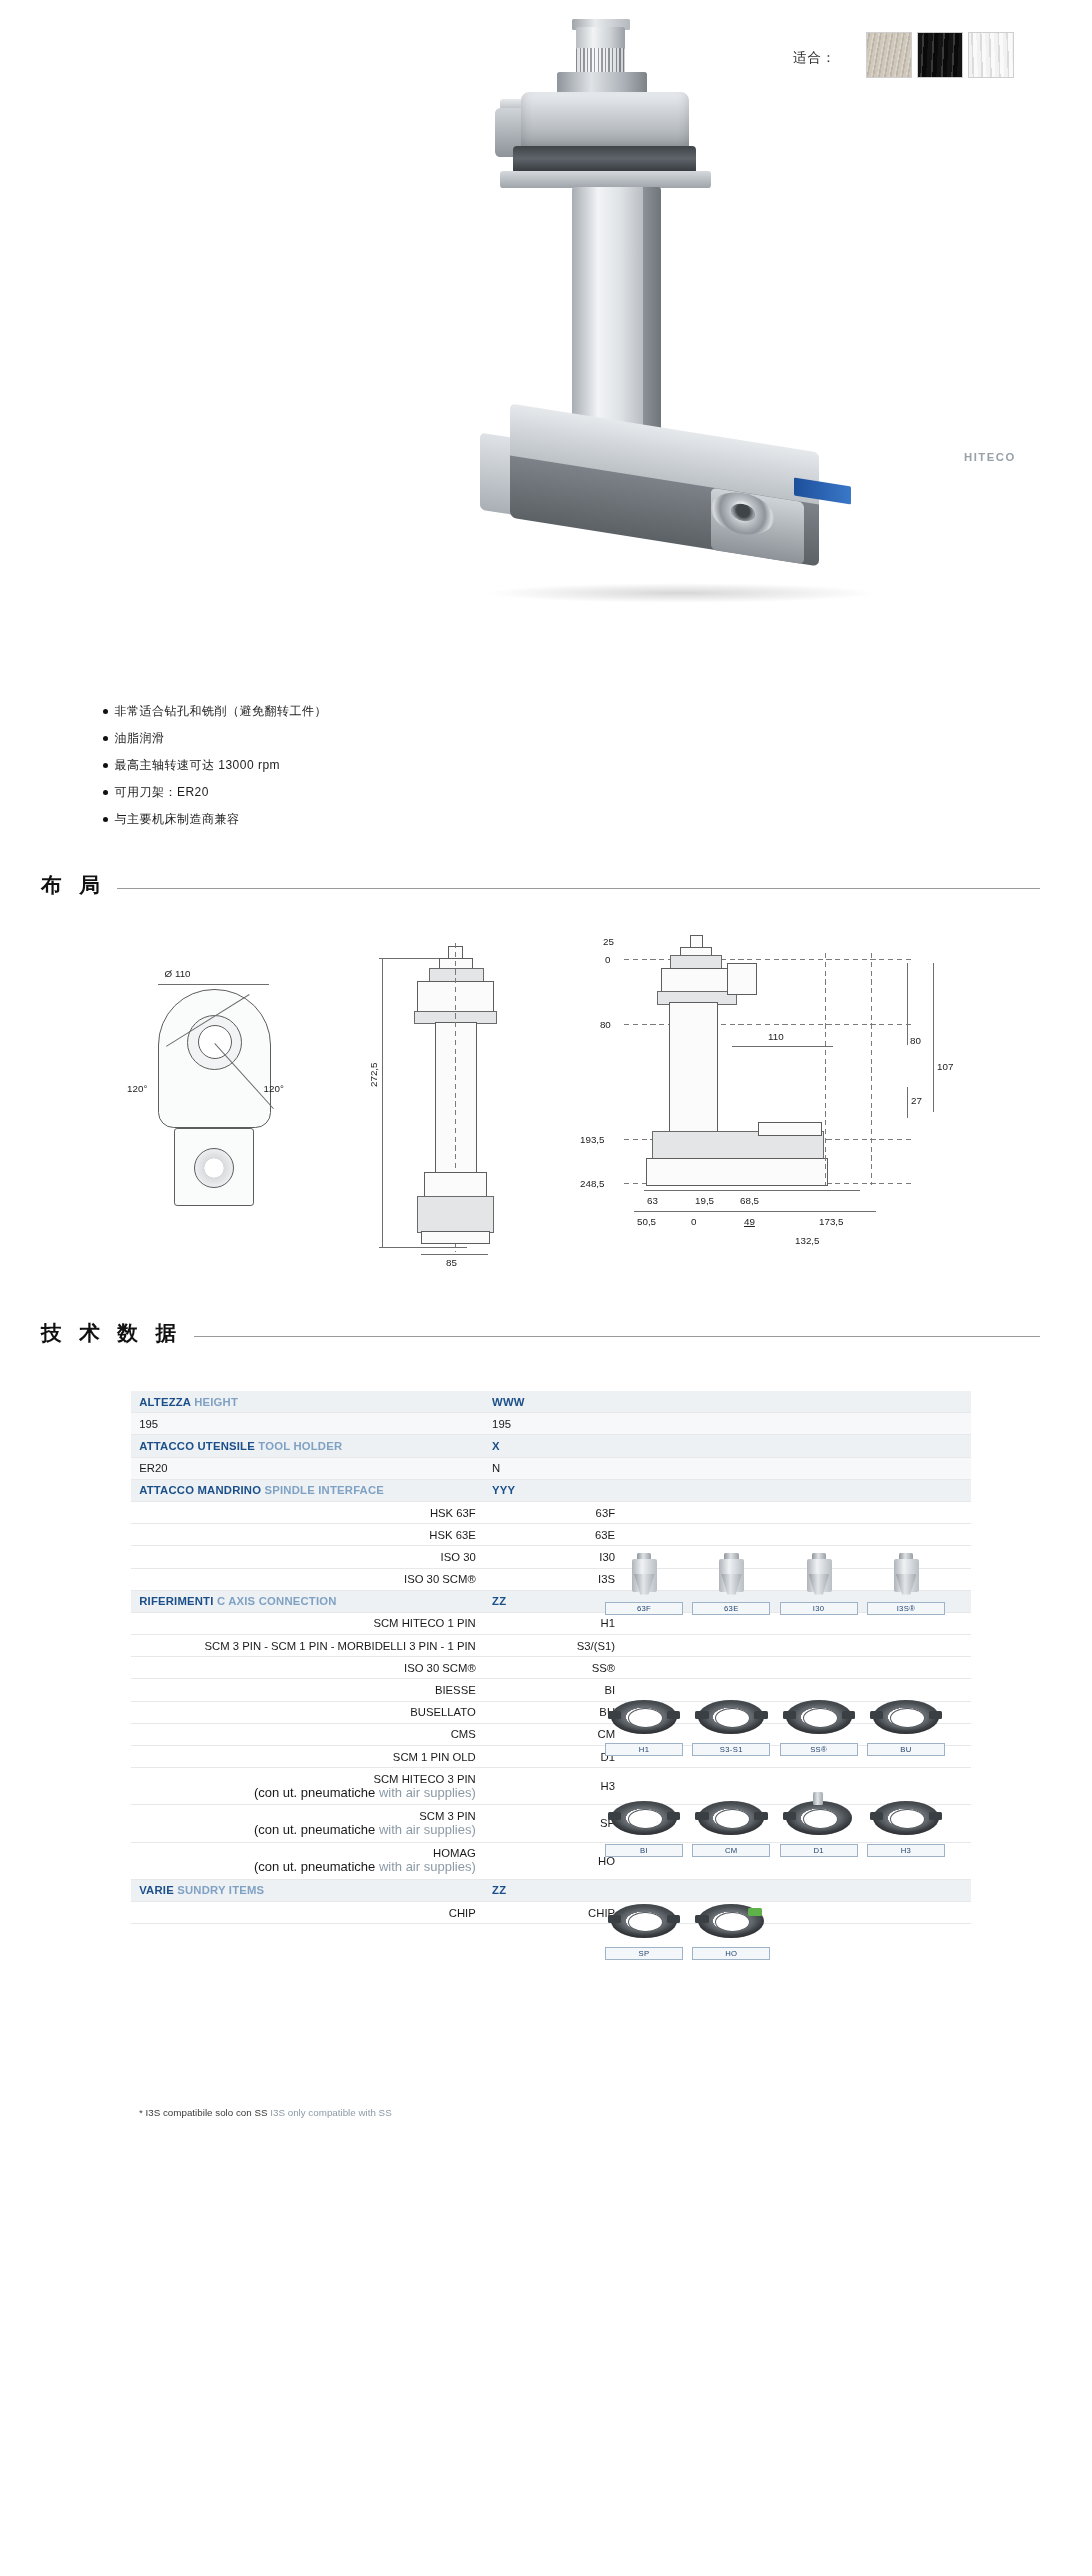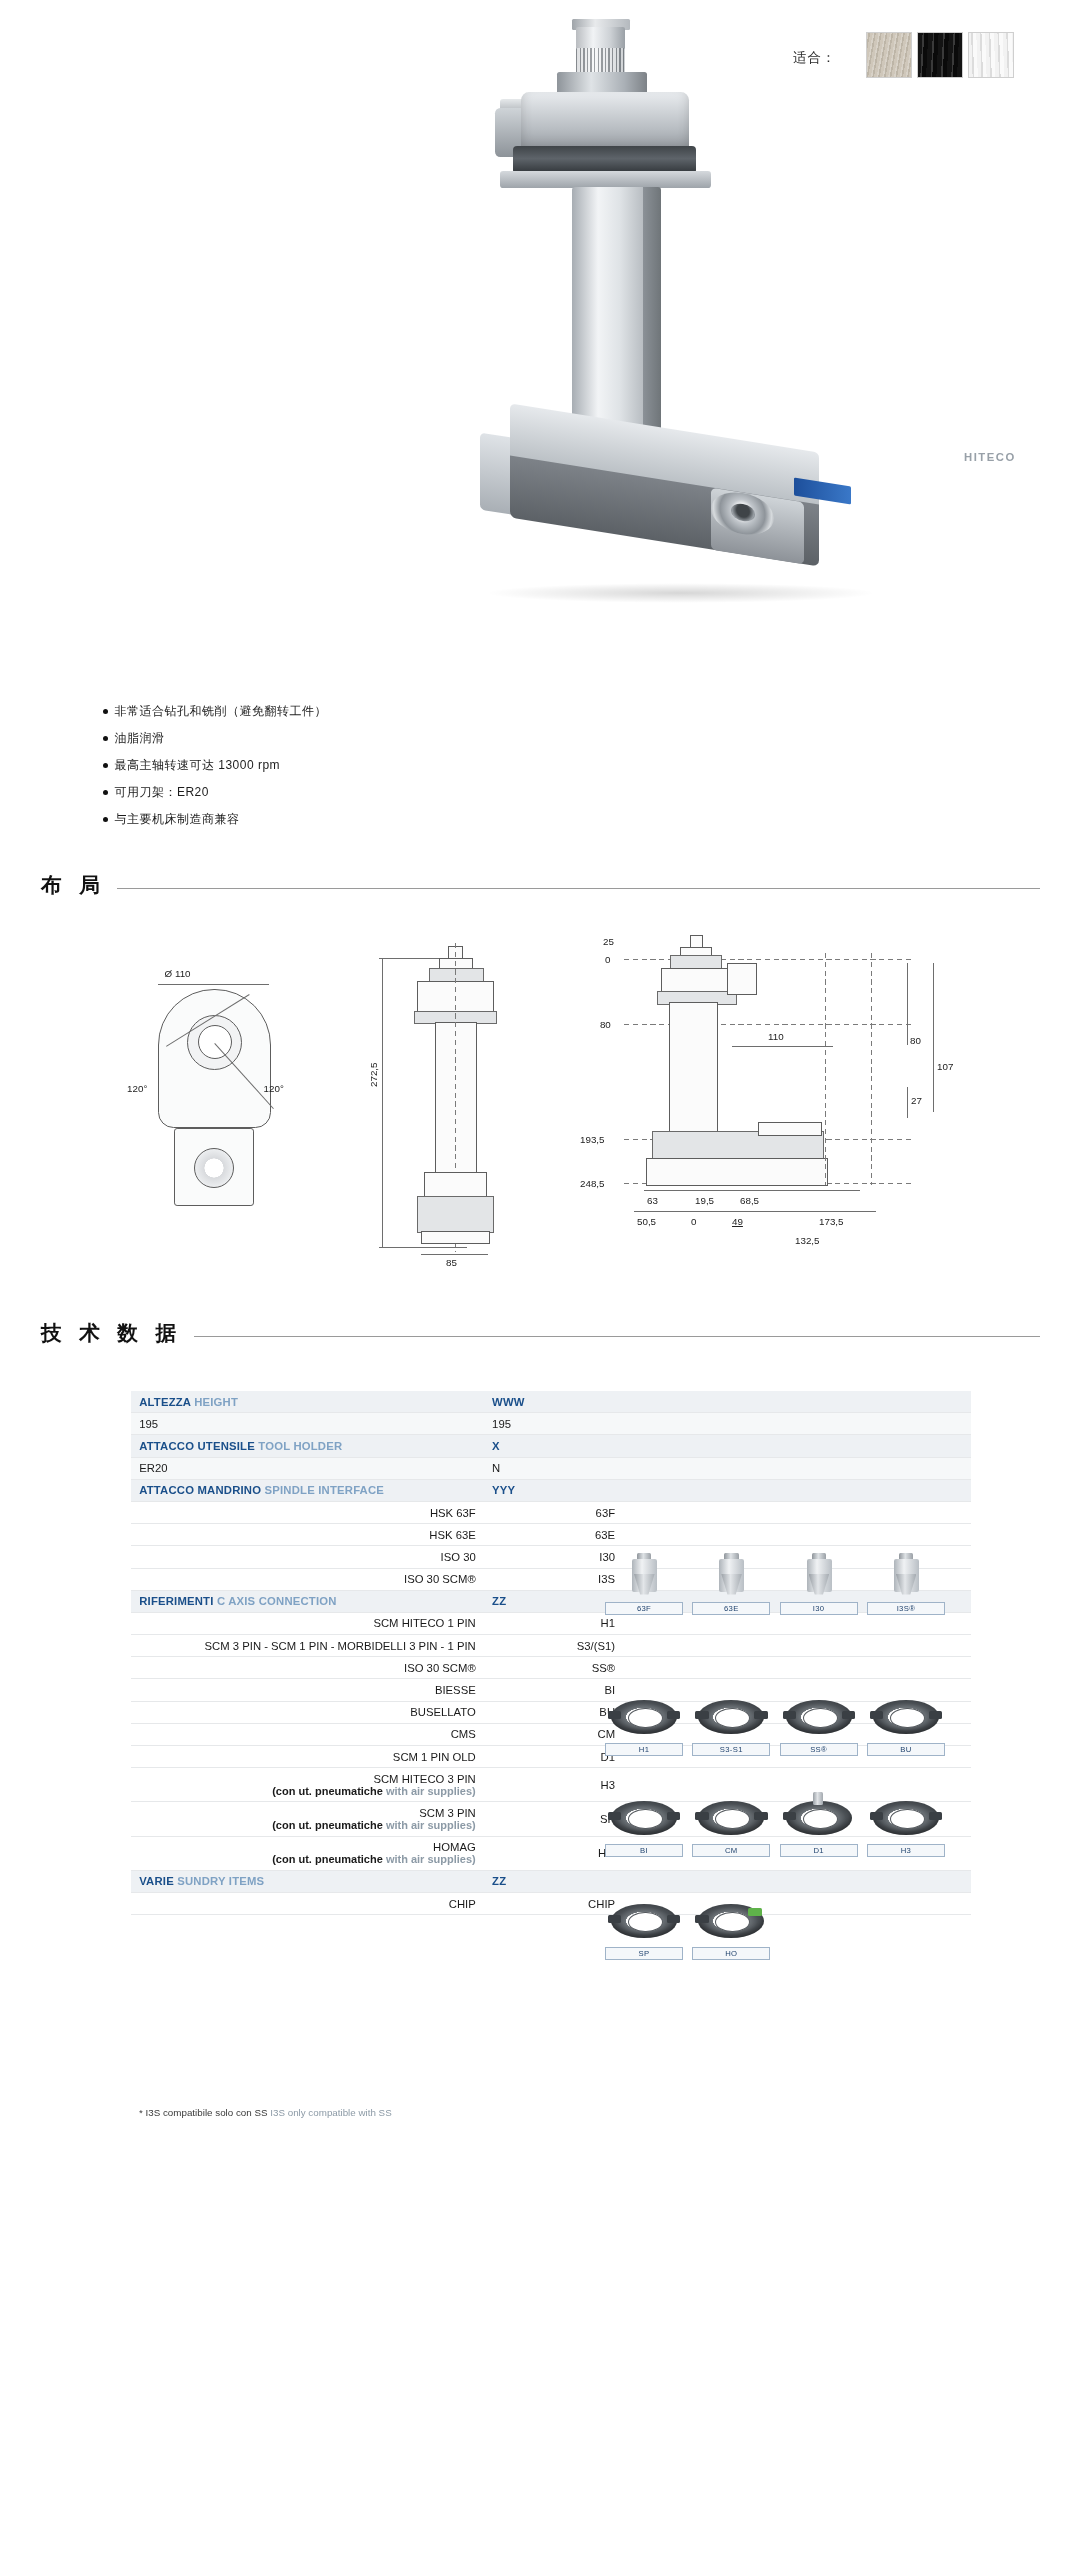--- a/index.html
+++ b/index.html
@@ -335,21 +335,21 @@
   tr.hdr td {
     background: #eef1f4;
     font-weight: bold;
     color: #1a4f8a;
     letter-spacing: 0.2px;
   }
   tr.hdr td .en { color: #7fa2c4; font-weight: bold; }
   tr.alt td { background: #f6f8f9; }
   tr.plain td { background: #ffffff; text-align: right; }
   .sub-en { color: #8c9aa6; }
-  .two-line .l2 { font-size: 11px; font-weight: bold; }
+  .two-line .l2 { font-size: 13px; }
   .note {
     position: absolute;
     left: 139px;
     font-size: 9.8px;
     color: #3a3a3a;
   }
   .note .en { color: #8c9aa6; }
 
   
   .icon-strip {
@@ -561,21 +561,21 @@
       <div class="dwg-line" style="left:304px; top:31px; width:0.5px; height:82px;"></div>
       <div class="dwg-line" style="left:330px; top:31px; width:0.5px; height:149px;"></div>
       <div class="dwg-line" style="left:304px; top:155px; width:0.5px; height:31px;"></div>
 
       <div class="dwg-txt" style="left:44px; top:263px;">63</div>
       <div class="dwg-txt" style="left:92px; top:263px;">19,5</div>
       <div class="dwg-txt" style="left:137px; top:263px;">68,5</div>
       <div class="dwg-txt" style="left:192px; top:263px;margin-top:40px;">132,5</div>
       <div class="dwg-txt" style="left:34px; top:284px;">50,5</div>
       <div class="dwg-txt" style="left:88px; top:284px;">0</div>
-      <div class="dwg-txt" style="left:129px; top:284px;text-decoration:underline;">49</div>
+      <div class="dwg-txt" style="left:141px; top:284px;text-decoration:underline;">49</div>
       <div class="dwg-txt" style="left:216px; top:284px;">173,5</div>
       <div class="dwg-line" style="left:41px; top:258px; width:216px; height:0.5px;"></div>
       <div class="dwg-line" style="left:31px; top:279px; width:242px; height:0.5px;"></div>
     </div>
   </div>
 
   <div class="sec-head" id="sec-tech">
     <div class="txt">技 术 数 据</div>
     <div class="rule"></div>
   </div>

